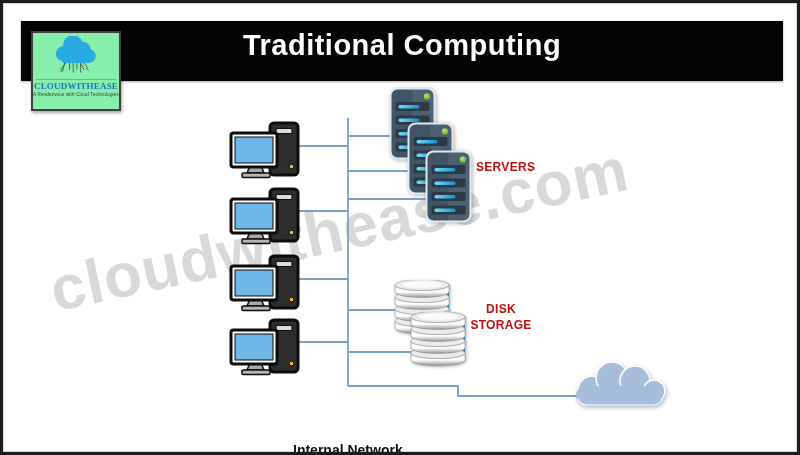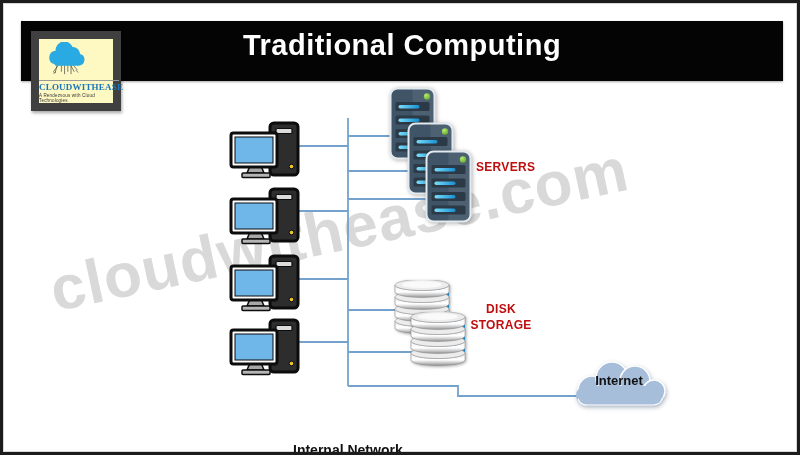--- a/index.html
+++ b/index.html
@@ -20,23 +20,23 @@
     box-shadow:0 1px 2px rgba(0,0,0,.35);
   }
   .title {
     width:100%; height:100%; text-align:center; line-height:49px;
     color:#ffffff; font-size:29px; font-weight:bold; letter-spacing:.5px;
   }
 
   
   .logo-box {
     position:absolute; left:28px; top:28px; width:90px; height:80px;
-    background:#fef9c3; border:8px solid #404040; z-index:6;
+    background:#86efac; border:2px solid #404040; z-index:6;
     box-shadow:1px 2px 3px rgba(0,0,0,.35);
-    display:flex; flex-direction:column; align-items:flex-start;
+    display:flex; flex-direction:column; align-items:center;
   }
   .logo-box svg { margin-top:3px; }
   .logo-divider { width:80px; border-top:1px solid #9a9a9a; margin-top:1px; }
   .logo-brand {
     font-family:"Liberation Serif", serif; font-weight:bold;
     font-size:9px; color:#1a76bc; letter-spacing:.2px; margin-top:1px;
   }
   .logo-tagline { font-size:4.5px; color:#333; letter-spacing:.2px; margin-top:1px; }
 
   
@@ -206,15 +206,14 @@
     </svg>
 
   <svg class="node cloud-svg" style="left:563px; top:356px;" width="106" height="52">
       <use href="#cloud-shape"></use>
     </svg>
 
   <div class="label label-red servers-label">SERVERS</div>
   <div class="label label-red disk-label">DISK
 STORAGE</div>
   <div class="label internal-label">Internal Network</div>
-  <div class="label internet-label">Internet</div>
 
 </div>
 
 </body></html>

